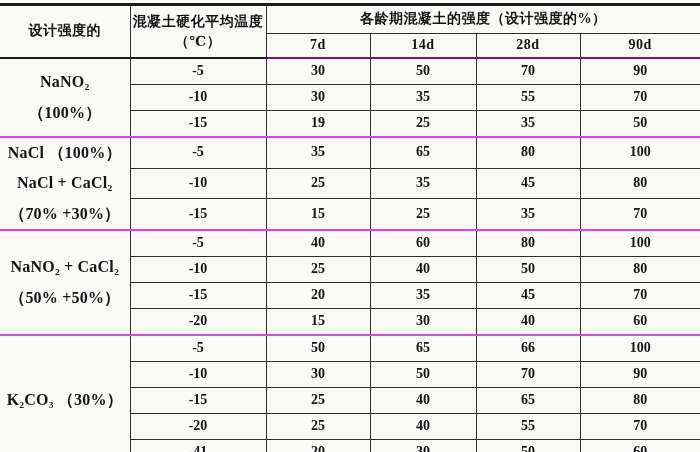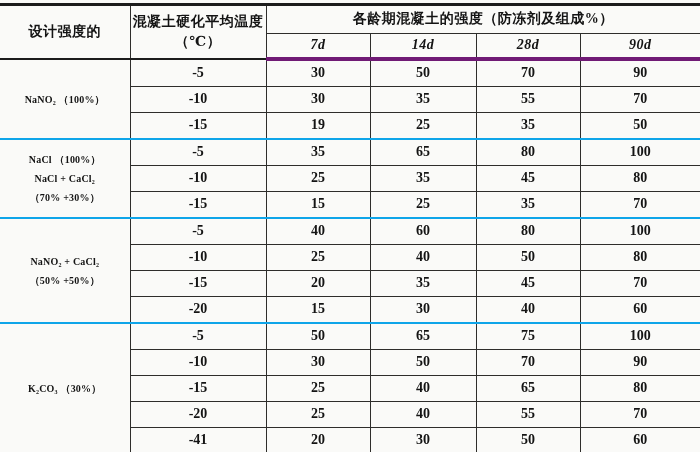--- a/index.html
+++ b/index.html
@@ -31,49 +31,49 @@
     font-size: 14px;
     line-height: 1.35;
     overflow: hidden;
   }
   .doc-table th { font-size: 14px; letter-spacing: 0.5px; }
   tr.head-top th { height: 27px; }
   tr.head-sub th { height: 23px; }
   .doc-table td { height: 25px; }
   td.agent-cell {
     white-space: pre-line;
-    font-size: 10px;
+    font-size: 16px;
     letter-spacing: 0.2px;
     line-height: 1.9;
   }
   th.temp-head { white-space: pre-line; line-height: 1.4; }
-  tr.head-sub th { border-bottom: 4px solid #701a75; font-style: italic; }
+  tr.head-sub th { border-bottom: 2px solid #701a75; }
   th.span-head { border-bottom: 2px solid #1c1c1c; }
-  tr.group-start td { border-top: 2px solid #0ea5e9; }
+  tr.group-start td { border-top: 2px solid #d946ef; }
   tr.first-data td { border-top: 2px solid #1c1c1c; }
 </style>
 </head>
 <body>
 
 <table class="doc-table">
   <colgroup>
     <col style="width:130px">
       <col style="width:136px">
       <col style="width:104px">
     <col style="width:106px">
       <col style="width:104px">
       <col style="width:120px">
   </colgroup>
 
   <tbody>
       <tr class="head-top">
     <th rowspan="2" class="span-head">设计强度的</th>
     <th rowspan="2" class="span-head temp-head">混凝土硬化平均温度
 （℃）</th>
-    <th colspan="4">各龄期混凝土的强度（防冻剂及组成%）</th>
+    <th colspan="4">各龄期混凝土的强度（设计强度的%）</th>
   </tr>
   <tr class="head-sub">
     <th>7d</th>
     <th>14d</th>
     <th>28d</th>
     <th>90d</th>
   </tr>
 
   <tr class="first-data">
     <td rowspan="3" class="agent-cell">NaNO₂ （100%）</td>
@@ -152,21 +152,21 @@
     <td>30</td>
     <td>40</td>
     <td>60</td>
   </tr>
 
   <tr class="group-start">
     <td rowspan="5" class="agent-cell">K₂CO₃ （30%）</td>
     <td class="temp-cell">-5</td>
     <td>50</td>
     <td>65</td>
-    <td>75</td>
+    <td>66</td>
     <td>100</td>
   </tr>
   <tr>
     <td class="temp-cell">-10</td>
     <td>30</td>
     <td>50</td>
     <td>70</td>
     <td>90</td>
   </tr>
   <tr>

